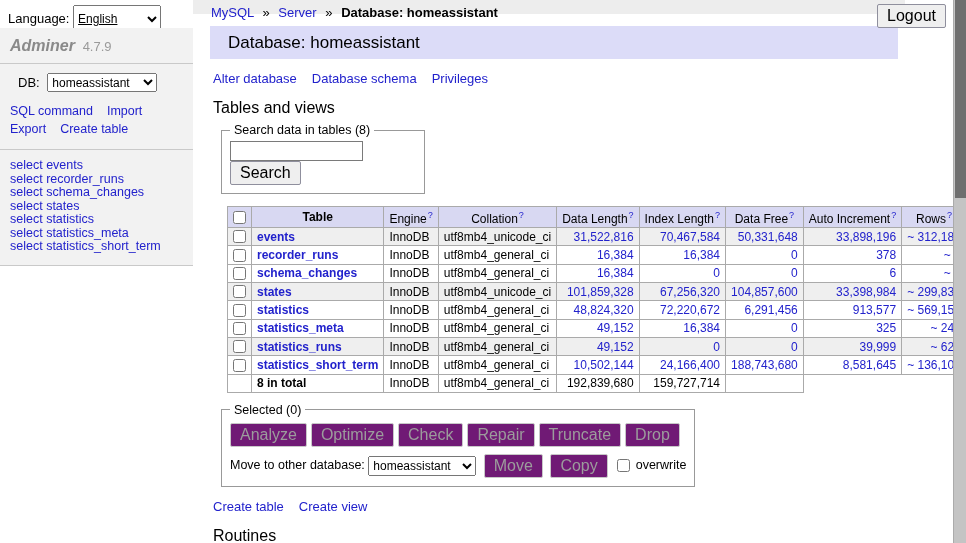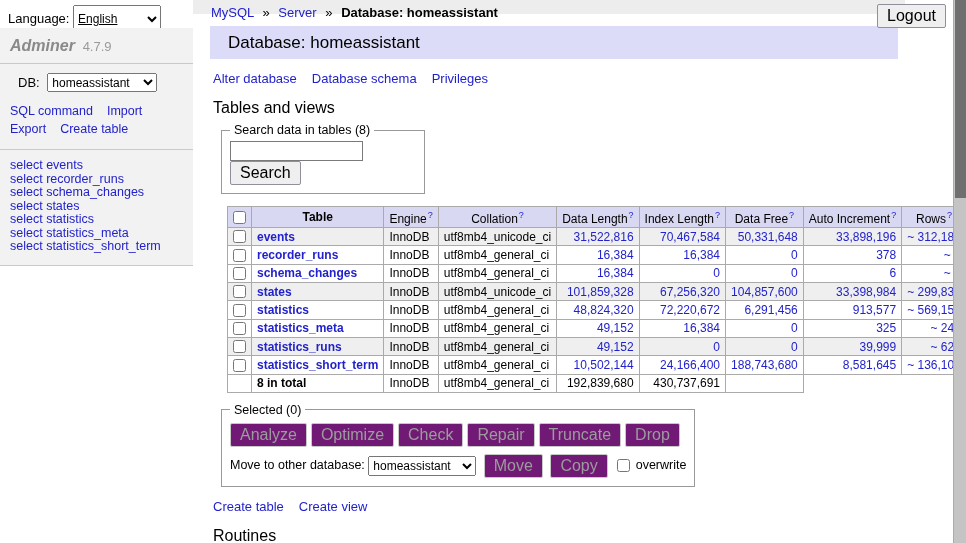--- a/index.html
+++ b/index.html
@@ -244,21 +244,21 @@
             <td class="num"><a href="#">~ 136,108</a></td>
           </tr>
         </tbody>
       <tfoot>
         <tr>
           <td class="check"></td>
           <td class="total-label">8 in total</td>
           <td>InnoDB</td>
           <td>utf8mb4_general_ci</td>
           <td class="num">192,839,680</td>
-          <td class="num">430,737,691</td>
+          <td class="num">159,727,714</td>
           <td class="num"></td>
         </tr>
       </tfoot>
     </table>
 
     <fieldset id="selected-fieldset">
       <legend>Selected (0)</legend>
       <div class="btn-row"><button disabled="disabled">Analyze</button><button disabled="disabled">Optimize</button><button disabled="disabled">Check</button><button disabled="disabled">Repair</button><button disabled="disabled">Truncate</button><button disabled="disabled">Drop</button></div>
       <div class="move-row">
         <span>Move to other database:</span>

